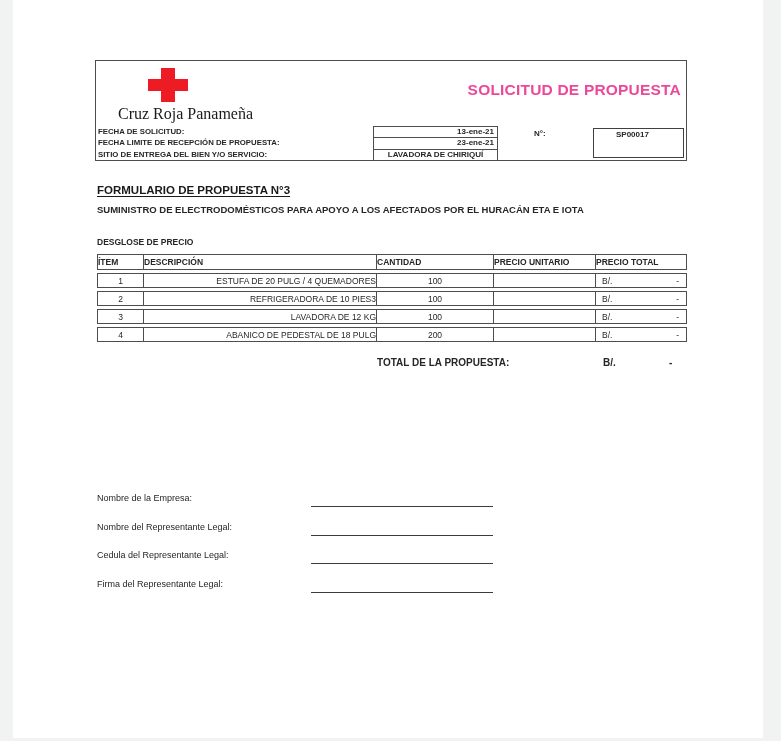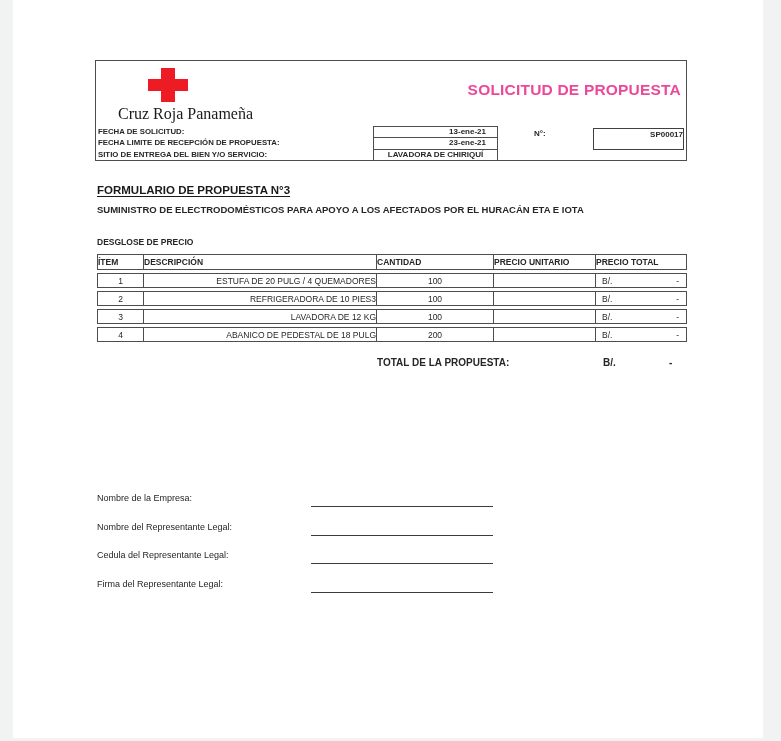--- a/index.html
+++ b/index.html
@@ -39,31 +39,31 @@
   .fields { position:absolute; left:0; right:0; bottom:0; height:34px; }
   .f-row { position:relative; height:11.33px; }
   .f-label {
     position:absolute; left:2px; top:0; bottom:0;
     font-size:7.8px; font-weight:bold; line-height:11.33px; white-space:nowrap;
   }
   .f-value {
     position:absolute; left:277px; top:0; bottom:-1px; width:125px;
     border:1px solid #4d4d4d; background:#fff;
     font-size:8px; font-weight:bold; line-height:10px;
-    text-align:right; padding-right:11px;
+    text-align:right; padding-right:3px;
   }
   .f-value.center { text-align:center; padding-right:0; }
   .num-label {
     position:absolute; left:438px; top:67px;
     font-size:8px; font-weight:bold; line-height:12px;
   }
   .num-box {
-    position:absolute; left:497px; top:67px; width:91px; height:22px;
+    position:absolute; left:497px; top:67px; width:91px; height:30px;
     border:1.5px solid #404040;
-    font-size:8px; font-weight:bold; text-align:right; line-height:11px;
+    font-size:8px; font-weight:bold; text-align:left; line-height:11px;padding-left:22px;
   }
   
   .form-title {
     position:absolute; left:2px; top:124px;
     font-size:11.5px; font-weight:bold; text-decoration:underline;
     text-underline-offset:2px; color:#1a1a1a; white-space:nowrap;
   }
   .form-subtitle {
     position:absolute; left:2px; top:144px;
     font-size:9.5px; font-weight:bold; white-space:nowrap;

